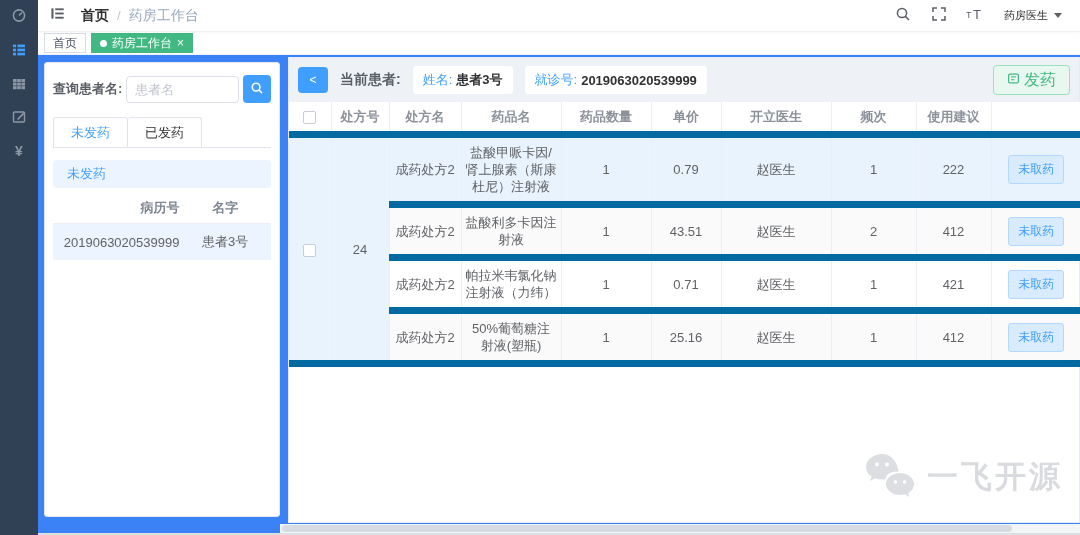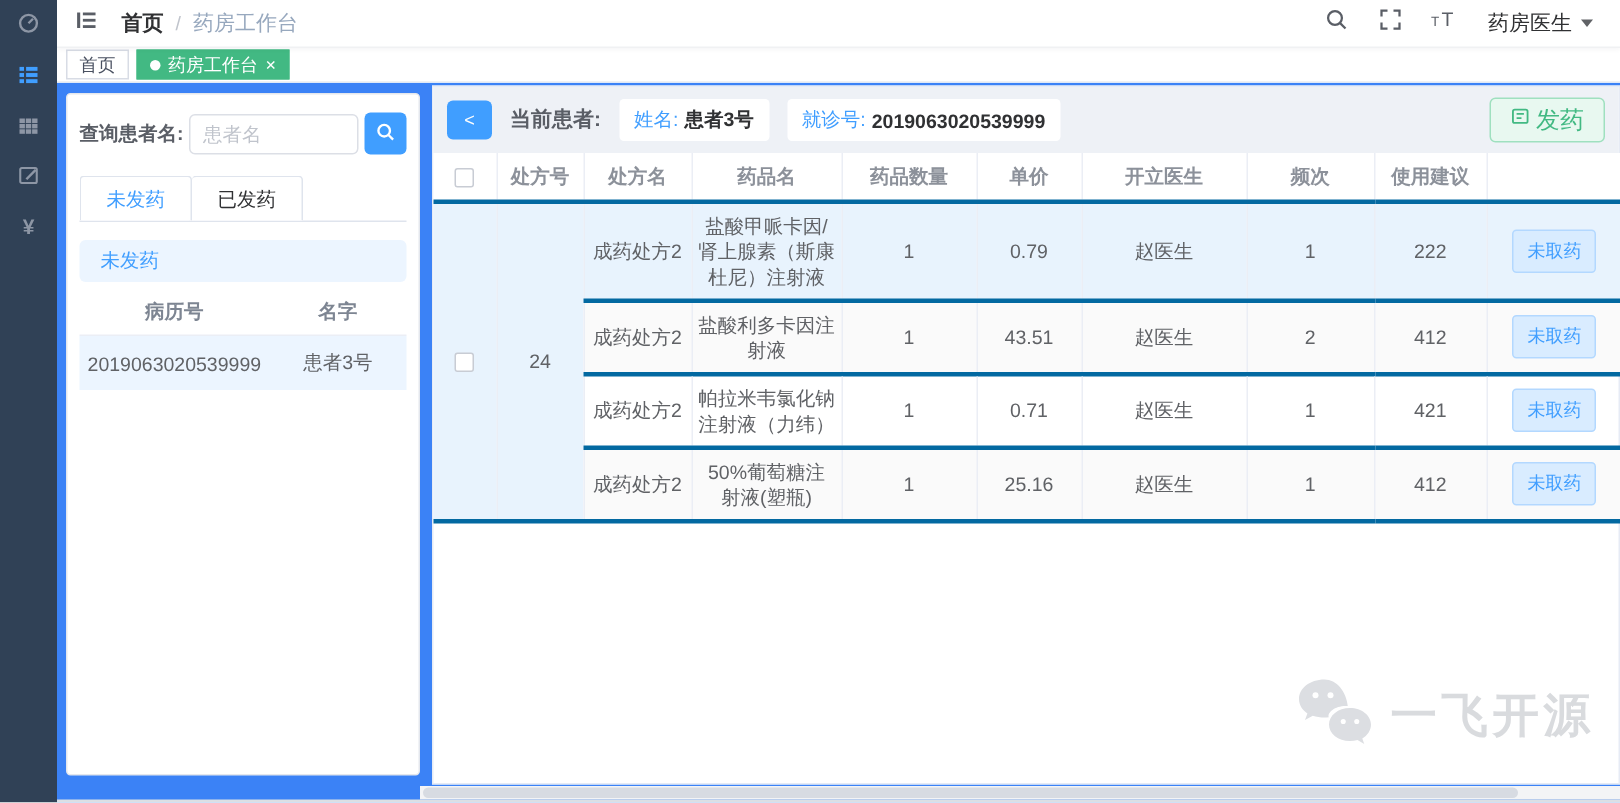--- a/index.html
+++ b/index.html
@@ -16,21 +16,21 @@
             border-bottom:1px solid #f0f1f3; box-shadow:0 1px 3px rgba(0,21,41,.04);
             display:flex; align-items:center; z-index:20; }
   .hamburger { padding:0 12px; height:32px; display:flex; align-items:center; cursor:pointer; }
   .breadcrumb { font-size:14px; margin-left:4px; display:flex; align-items:center; gap:8px; }
   .bc-home { color:#303133; font-weight:600; }
   .bc-sep { color:#c0c4cc; font-size:13px; }
   .bc-cur { color:#97a8be; }
   .nav-right { margin-left:auto; display:flex; align-items:center; gap:10px; padding-right:18px; }
   .nav-icon { width:26px; height:26px; display:flex; align-items:center; justify-content:center; cursor:pointer; }
   .user-drop { display:flex; align-items:center; gap:6px; cursor:pointer; margin-left:6px; }
-  .user-name { font-size:14px; color:#303133; }
+  .user-name { font-size:11px; color:#303133; }
   .caret { width:0; height:0; border-left:4px solid transparent; border-right:4px solid transparent; border-top:5px solid #606266; }
 
   
   .tags-bar { position:absolute; left:38px; top:32px; width:1042px; height:23px; background:#fff;
               border-bottom:1px solid #f0f1f3; display:flex; align-items:center; padding-left:6px; gap:5px; z-index:19; }
   .tag { height:20px; display:inline-flex; align-items:center; padding:0 8px; font-size:12px;
          border:1px solid #d8dce5; background:#fff; color:#495060; cursor:pointer; gap:5px; }
   .tag.active { background:#42b983; border-color:#42b983; color:#fff; }
   .tag-dot { width:7px; height:7px; border-radius:50%; background:#fff; display:inline-block; }
   .tag-close { font-size:12px; line-height:1; }
@@ -52,40 +52,40 @@
   .ptab { padding:0 17px; height:30px; line-height:29px; font-size:13px; color:#303133; cursor:pointer;
           border:1px solid #dfe4ed; border-bottom:none; border-radius:3px 3px 0 0; background:#fff; }
   .ptab + .ptab { border-left:none; }
   .ptab.active { color:#409eff; }
   .lp-alert { margin-top:12px; height:28px; line-height:28px; background:#ecf5ff; color:#409eff;
               border-radius:4px; font-size:13px; padding:0 14px; }
   .ptable { margin-top:4px; font-size:13px; }
   .ptable-head { display:flex; height:32px; align-items:center; border-bottom:1px solid #ebeef5;
                  color:#7d8592; font-weight:600; }
   .ptable-row { display:flex; height:36px; align-items:center; background:#ecf5ff; color:#606266; cursor:pointer; }
-  .pcol1 { width:58%; text-align:center; }
+  .pcol1 { width:58%; text-align:right; }
   .pcol2 { width:42%; text-align:center; }
 
   
   .main-panel { position:absolute; left:250px; top:2px; width:792px; height:466px; background:#fff;
                 border:1px solid #e6ebf5; }
   .toolbar { height:44px; background:#eef1f6; display:flex; align-items:center; padding:0 9px; gap:12px; }
   .back-btn { width:30px; height:26px; background:#409eff; color:#fff; border:none; border-radius:4px;
               font-size:12px; cursor:pointer; font-family:inherit; }
   .cur-label { font-size:14px; color:#5a5e66; font-weight:600; white-space:nowrap; }
   .info-box { background:#fff; height:28px; border-radius:3px; display:flex; align-items:center;
               padding:0 10px; font-size:13px; gap:4px; }
   .info-key { color:#409eff; }
   .info-val { color:#303133; font-weight:600; }
   .dispense-btn { margin-left:auto; height:30px; padding:0 13px; background:#e8f8f0; border:1px solid #9fe0bf;
                   color:#42b983; border-radius:4px; font-size:16px; cursor:pointer; display:flex;
                   align-items:center; gap:4px; font-family:inherit; }
 
   table.drug-table { width:100%; border-collapse:collapse; table-layout:fixed; font-size:13px; }
-  .drug-table th, .drug-table td { border-right:1px solid #ebeef5; border-bottom:3px solid #0369a1;
+  .drug-table th, .drug-table td { border-right:1px solid #ebeef5; border-bottom:7px solid #0369a1;
         text-align:center; padding:6px 4px; line-height:17px; color:#606266; word-break:break-all; }
   .drug-table th:last-child, .drug-table td:last-child { border-right:none; }
   .drug-table thead th { color:#8c919a; font-weight:600; height:32px; background:#fff; }
   .drug-table tr.striped td { background:#fafafa; }
   .drug-table tr.hl td { background:#e8f3fd; }
   .drug-table td.merged { background:#e8f3fd; }
   .checkbox { display:inline-block; width:13px; height:13px; border:1px solid #c8ccd4; border-radius:2px;
               background:#fff; vertical-align:middle; cursor:pointer; }
   .status-btn { display:inline-block; padding:5px 9px; background:#d9ecff; border:1px solid #b3d8ff;
                 color:#409eff; border-radius:3px; font-size:12px; cursor:pointer; white-space:nowrap;text-align:right; }

